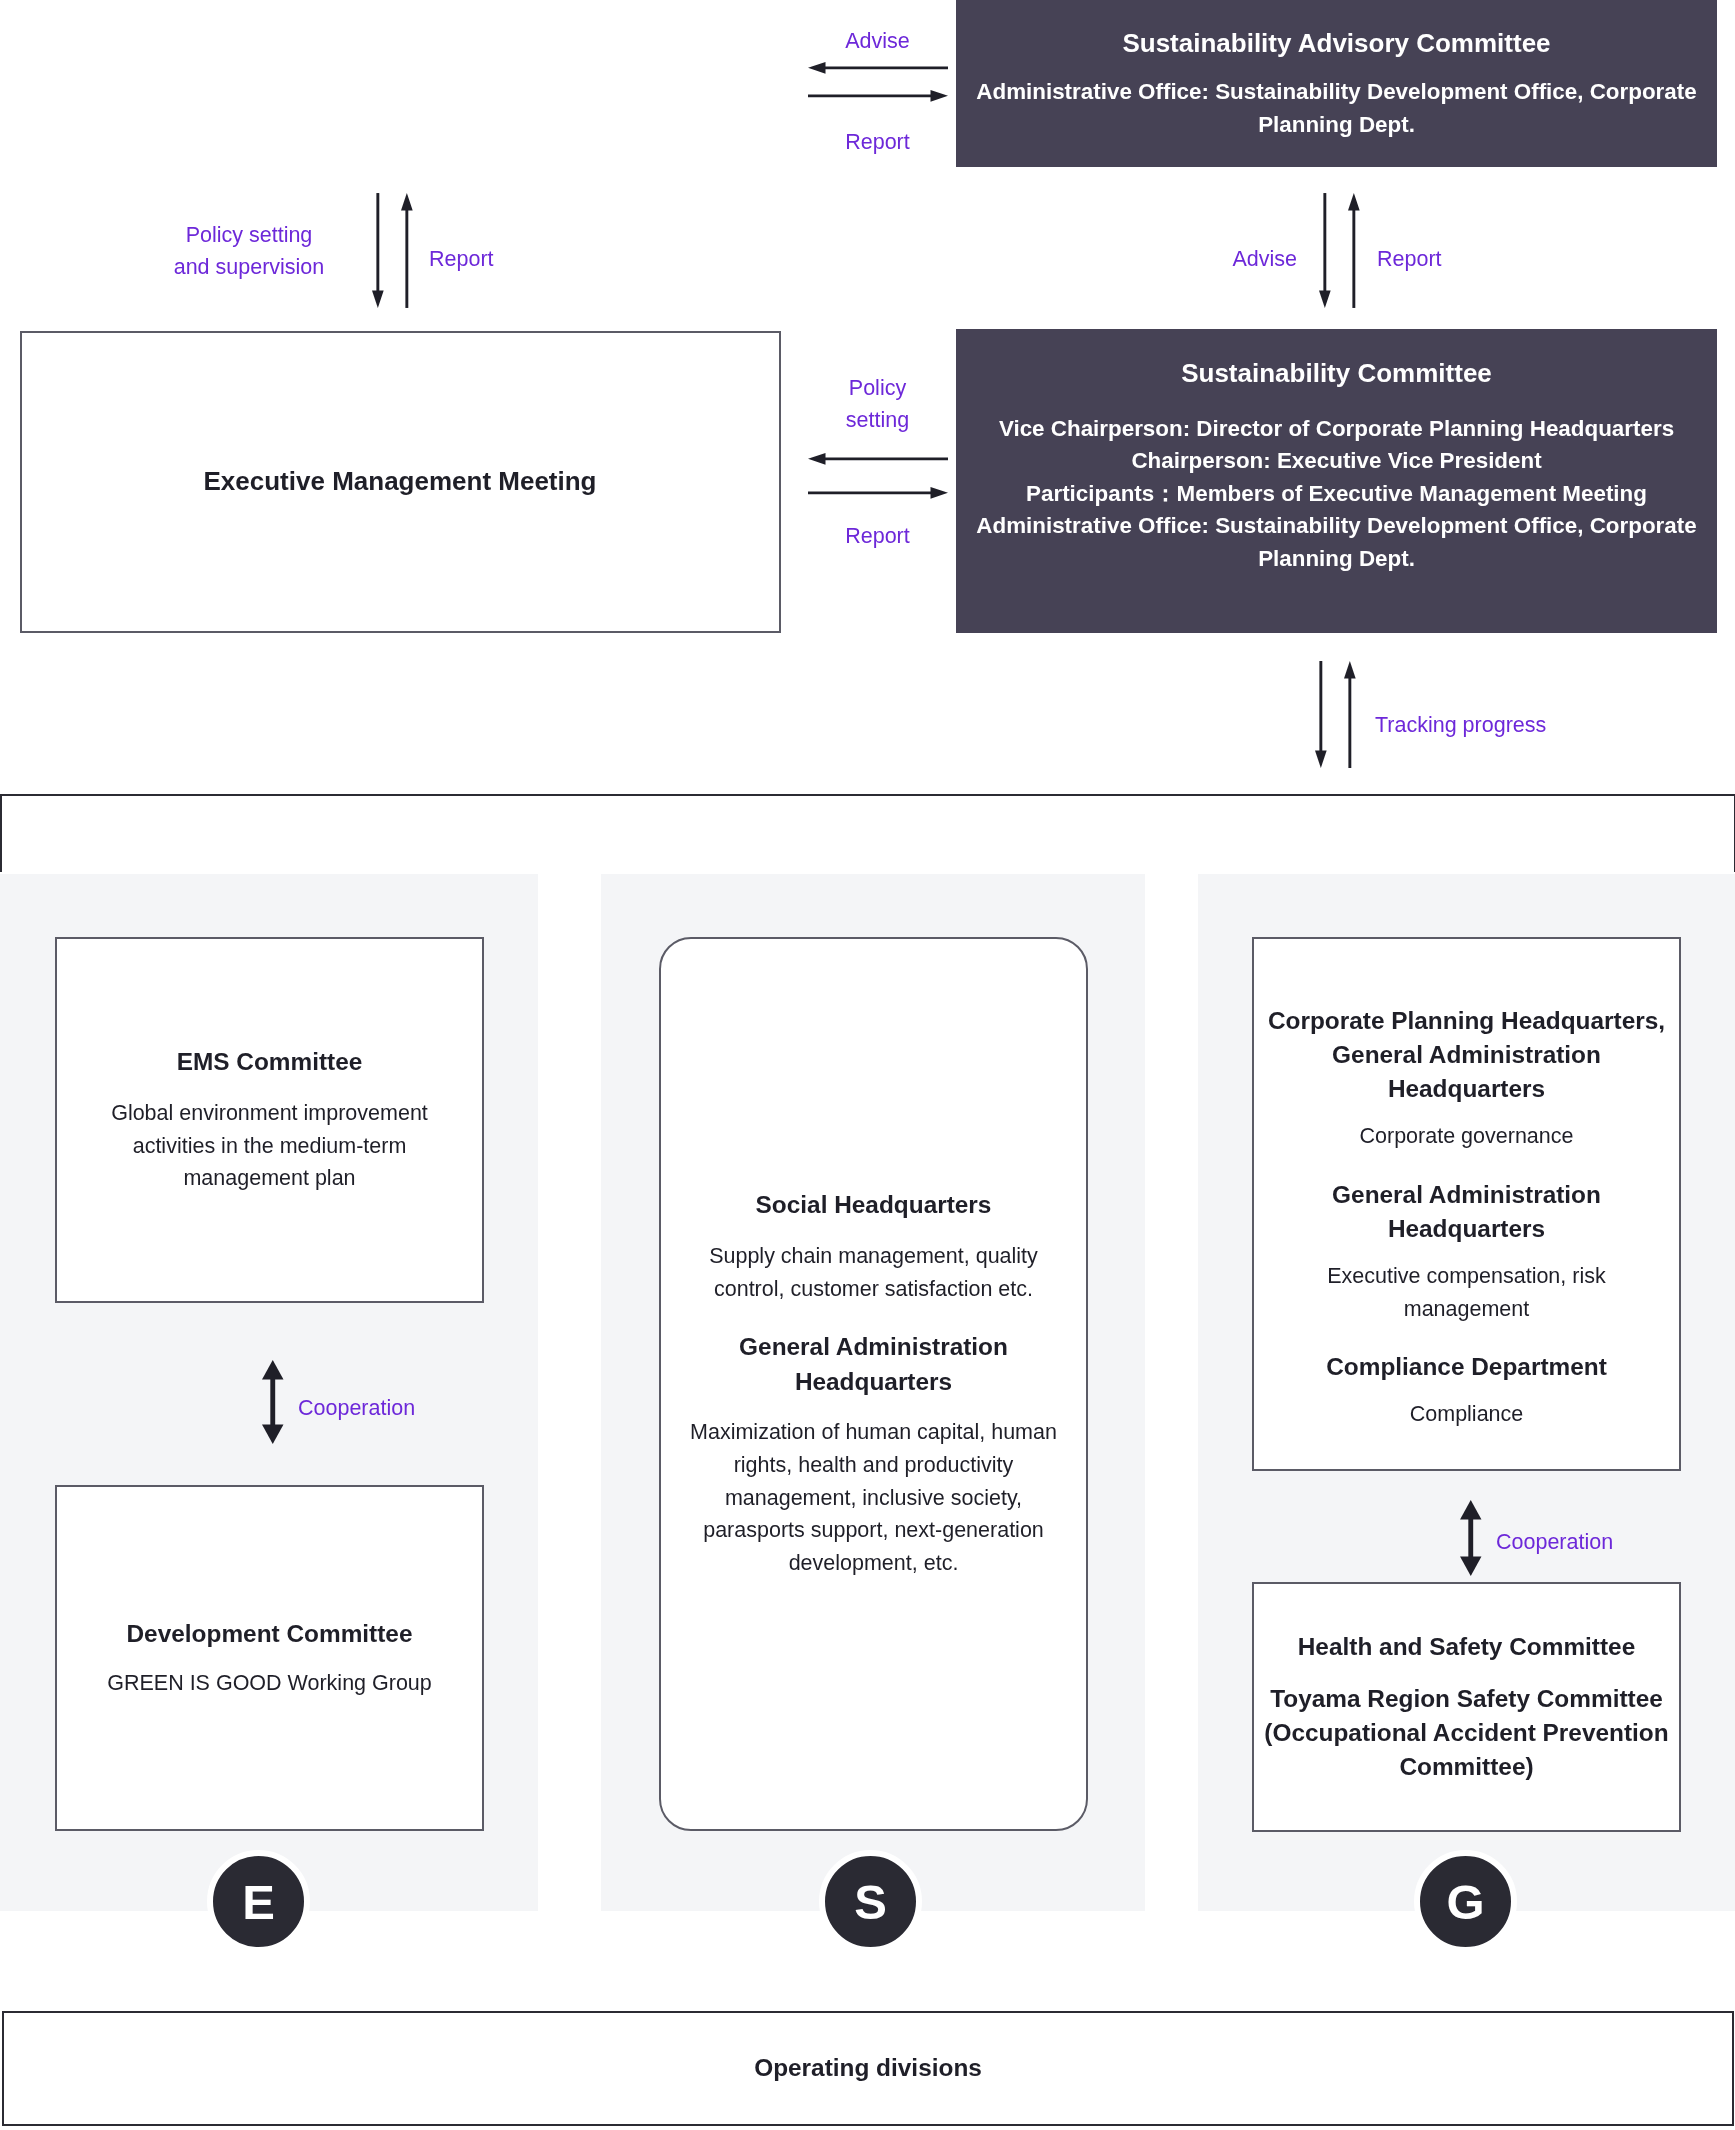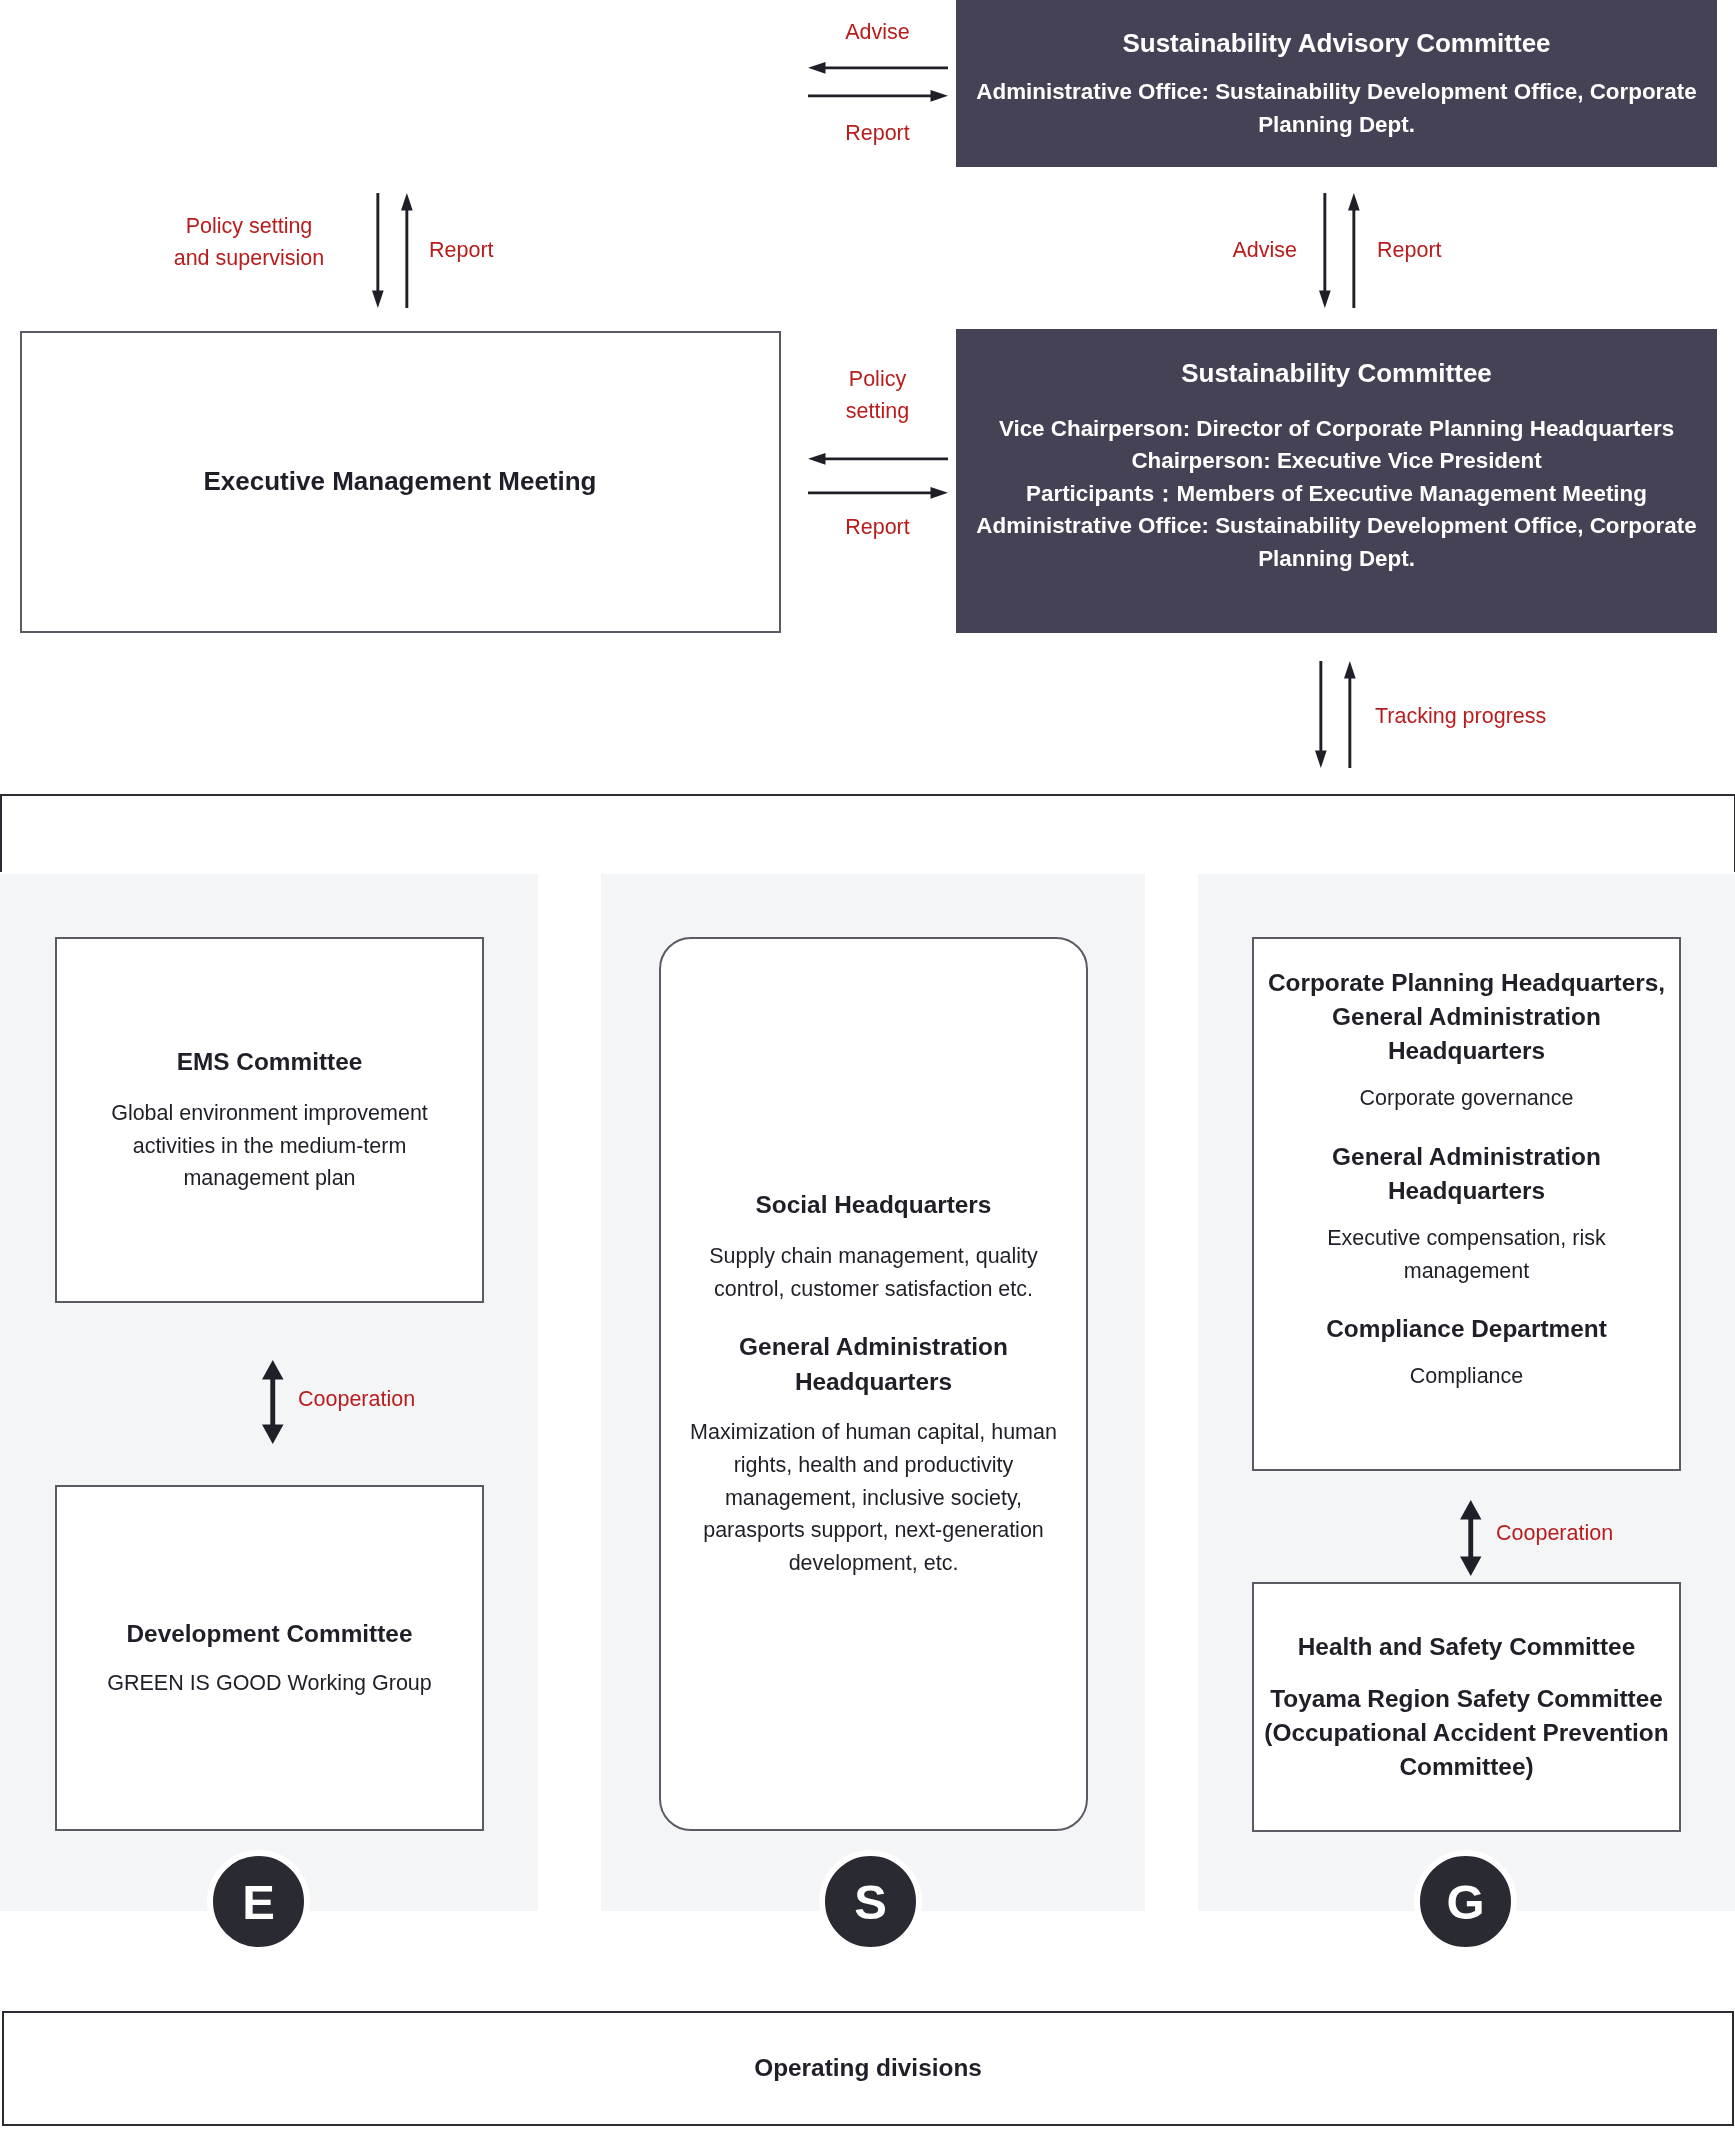--- a/index.html
+++ b/index.html
@@ -53,23 +53,24 @@
     font-size: 21.5px;
     line-height: 1.52;
     font-weight: normal;
   }
 
   
   .lbl {
     position: absolute;
     font-size: 21.5px;
     line-height: 1.5;
-    color: #b91c1c;
+    color: #6d28d9;
     text-align: center;
     white-space: pre-line;
+    margin-top: 9px;
   }
 
   
   .h-arrow, .v-arrow {
     position: absolute;
   }
   svg { display: block; overflow: visible; }
 
   
   .panel {
@@ -239,21 +240,21 @@
     <div class="body-txt" style="width:378px;">Supply chain management, quality control, customer satisfaction etc.</div>
     <div class="gap-block"></div>
     <div class="title-md" style="margin-bottom:17.6px; width:332px;">General Administration Headquarters</div>
     <div class="body-txt" style="width:382px;">Maximization of human capital, human rights, health and productivity management, inclusive society, parasports support, next-generation development, etc.</div>
   </div>
 
   <div class="esg-circle" style="left:819px; top:1850px;">
     <span>S</span>
   </div>
 
-  <div class="box inner-stack" style="left:1252px; top:937px; width:429px; height:534px; justify-content:flex-start; padding-top:27px;">
+  <div class="box inner-stack" style="left:1252px; top:937px; width:429px; height:534px; justify-content:center; padding-top:27px;">
     <div class="title-md" style="margin-bottom:13.7px; width:402px;">Corporate Planning Headquarters, General Administration Headquarters</div>
     <div class="body-txt" style="width:390px;">Corporate governance</div>
     <div class="gap-block"></div>
     <div class="title-md" style="margin-bottom:13.7px; width:322px;">General Administration Headquarters</div>
     <div class="body-txt" style="width:312px;">Executive compensation, risk management</div>
     <div class="gap-block"></div>
     <div class="title-md" style="margin-bottom:13.7px;">Compliance Department</div>
     <div class="body-txt">Compliance</div>
   </div>
 

